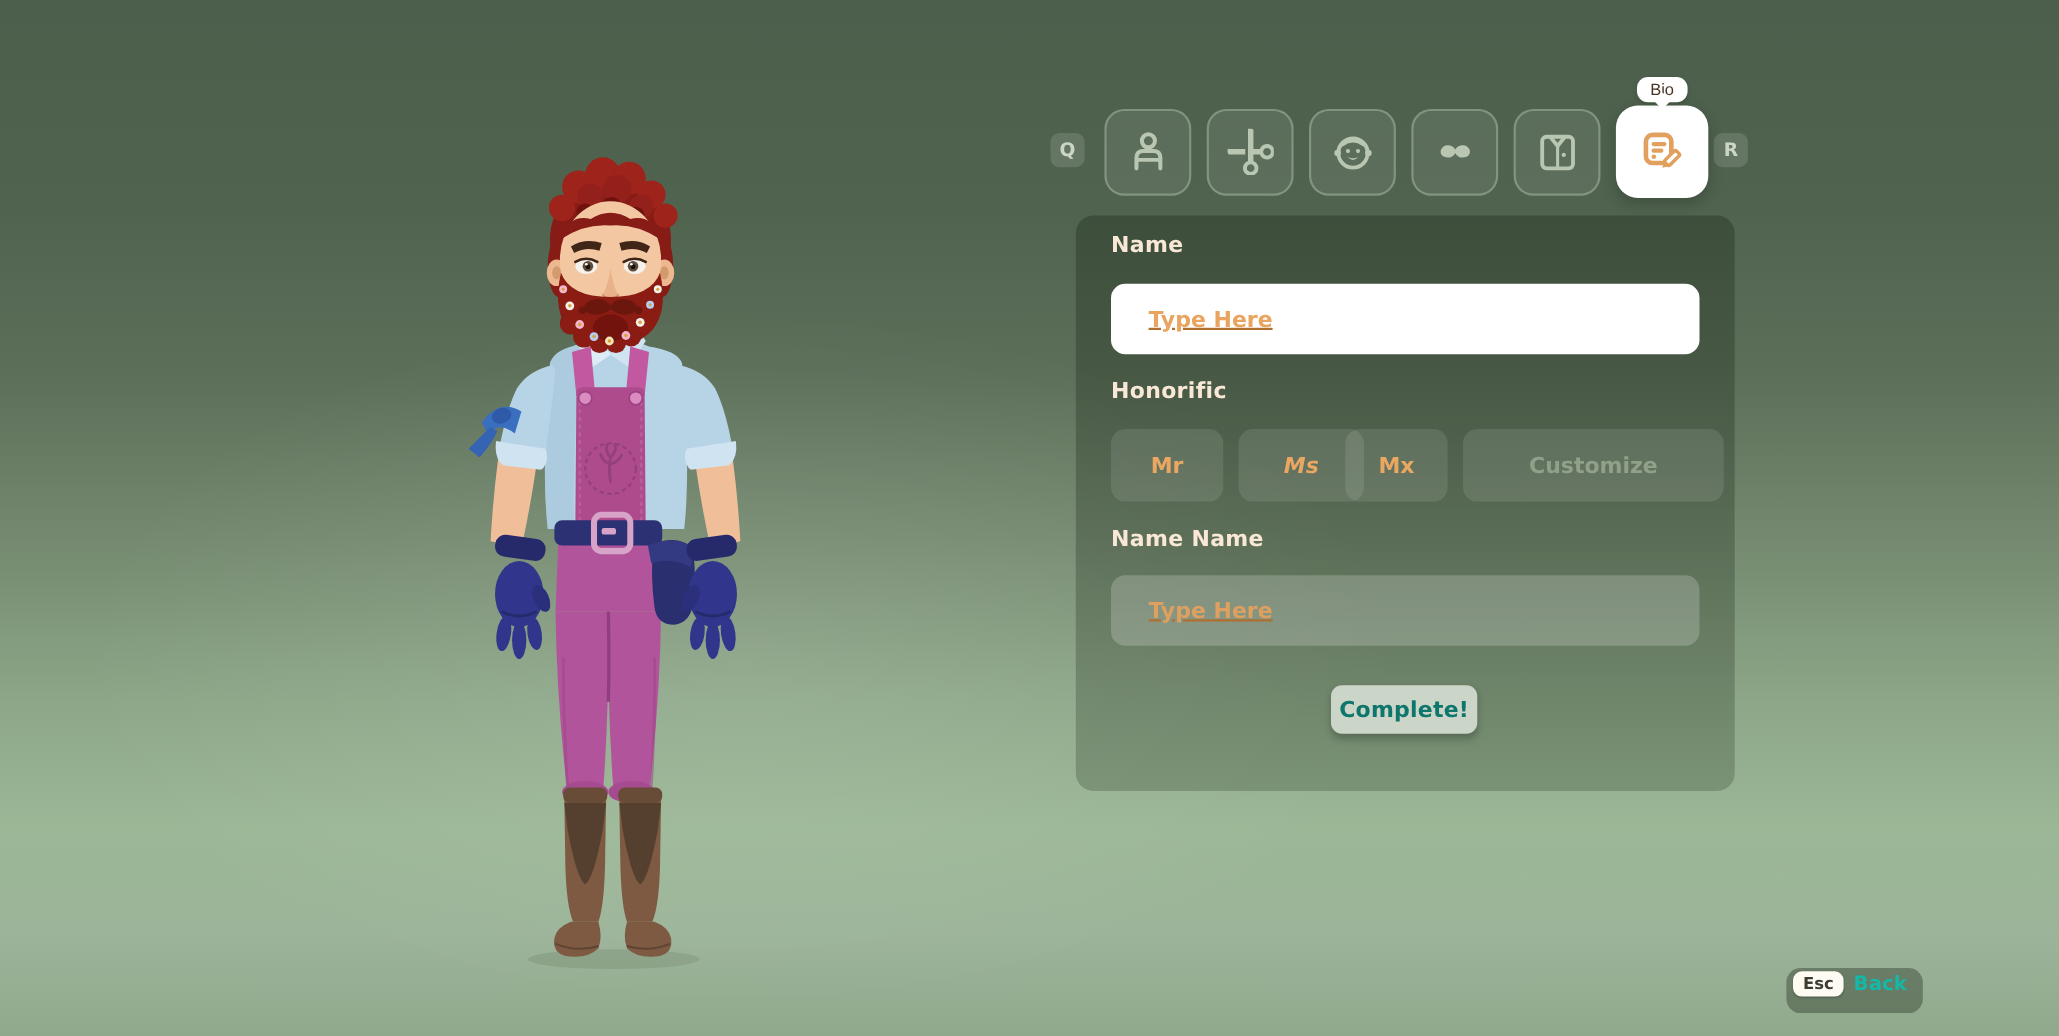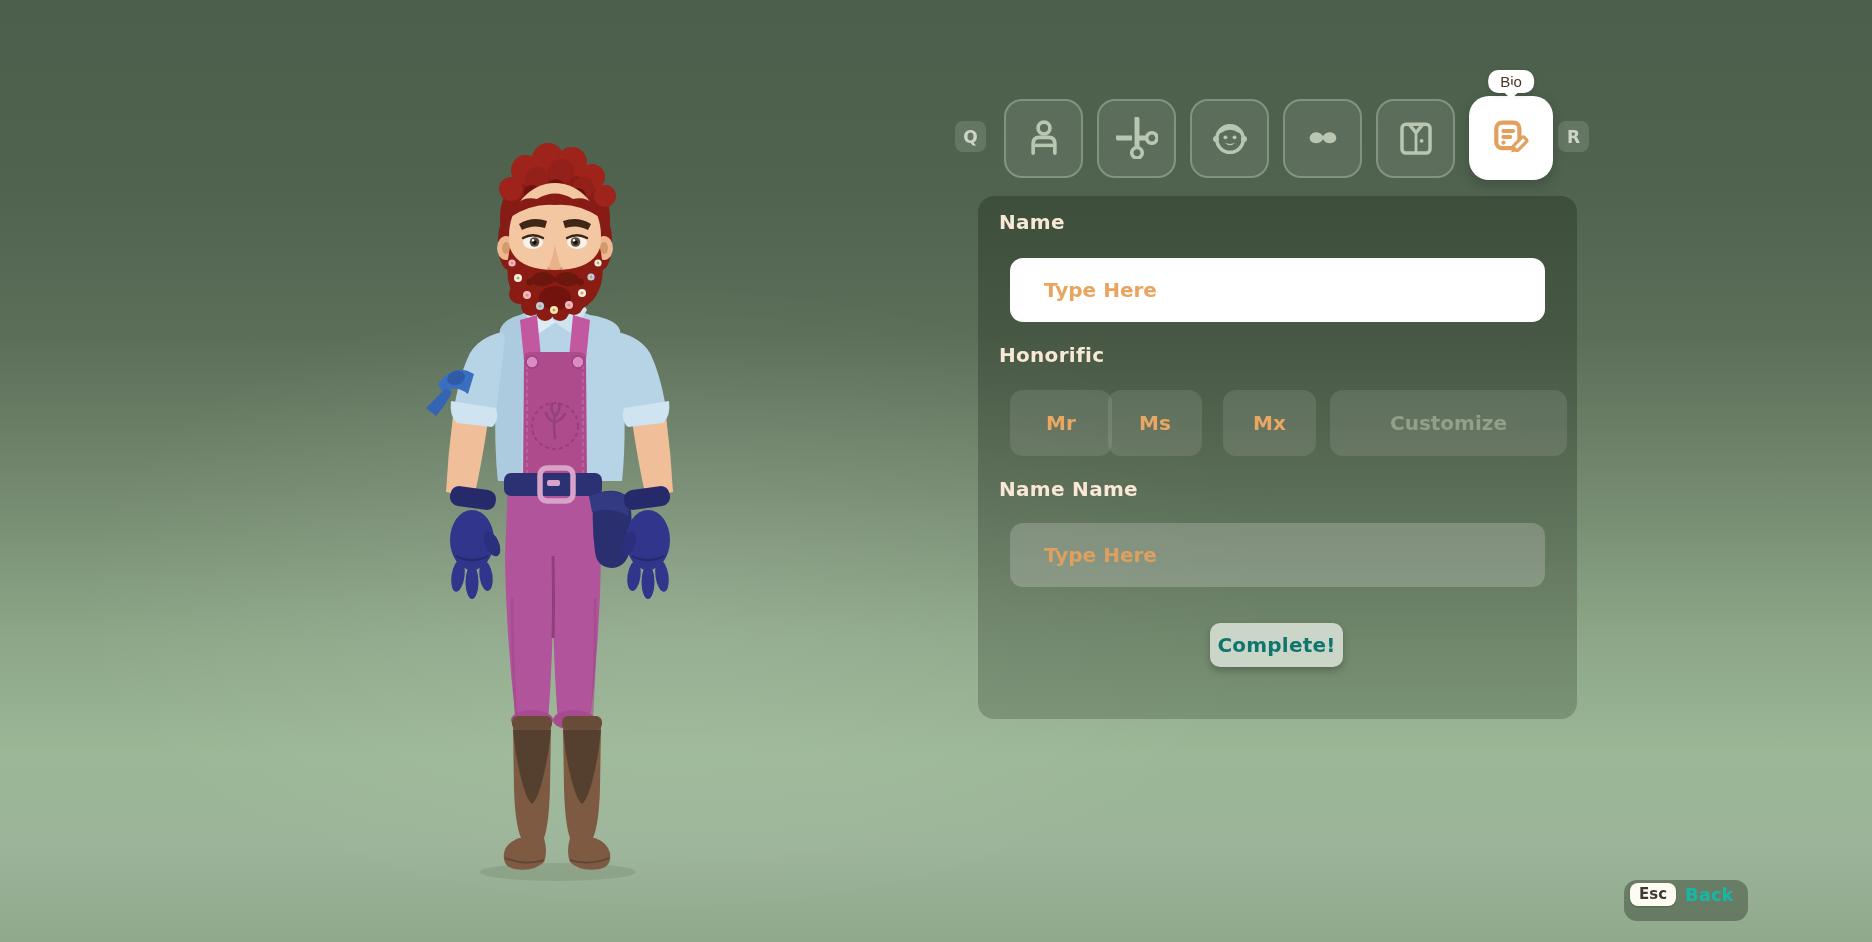--- a/index.html
+++ b/index.html
@@ -47,40 +47,40 @@
   }
   .key-badge.q{left:955px;top:121px;}
   .key-badge.r{left:1558px;top:121px;}
 
   
   .panel{
     position:absolute;left:978px;top:196px;width:599px;height:523px;
     background:linear-gradient(180deg,rgba(30,43,28,0.38),rgba(40,54,37,0.26));
     border-radius:16px;
   }
-  .flabel{position:absolute;left:21px;color:#f8e8d5;font-size:20px;letter-spacing:0.3px;}
+  .flabel{position:absolute;left:32px;color:#f8e8d5;font-size:20px;letter-spacing:0.3px;}
   .flabel.name{top:14px;}
   .flabel.honorific{top:147px;}
   .flabel.farm{top:281px;}
   .tinput{
     position:absolute;left:32px;width:535px;height:64px;border:none;border-radius:13px;
     box-sizing:border-box;padding:0 34px;font-family:inherit;font-weight:700;font-size:20px;
-    color:#b06f2e;outline:none;
+    color:#b06f2e;outline:none;text-decoration:underline;
   }
   .tinput::placeholder{color:#e9a45f;opacity:1;}
   .tinput.white{top:62px;background:#ffffff;}
   .tinput.ghost{top:327px;background:rgba(255,255,255,0.20);}
   .tinput.ghost::placeholder{color:#dda05f;}
   .hbtn{
     position:absolute;top:194px;height:66px;border:none;border-radius:13px;
     background:rgba(255,255,255,0.10);cursor:pointer;
     font-family:inherit;font-weight:700;font-size:20px;color:#eaa761;
   }
   .hbtn.mr{left:32px;width:102px;}
-  .hbtn.ms{left:130px;width:94px;}
+  .hbtn.ms{left:148px;width:114px;font-style:italic;}
   .hbtn.mx{left:245px;width:93px;}
   .hbtn.customize{left:352px;width:237px;color:#91a089;}
   .complete{
     position:absolute;left:232px;top:427px;width:133px;height:44px;border:none;border-radius:10px;
     background:#cbd6c8;box-shadow:0 4px 7px rgba(20,30,18,0.28);cursor:pointer;
     font-family:inherit;font-weight:700;font-size:20px;color:#0f766e;letter-spacing:0.2px;
   }
 
   
   .back-pill{

